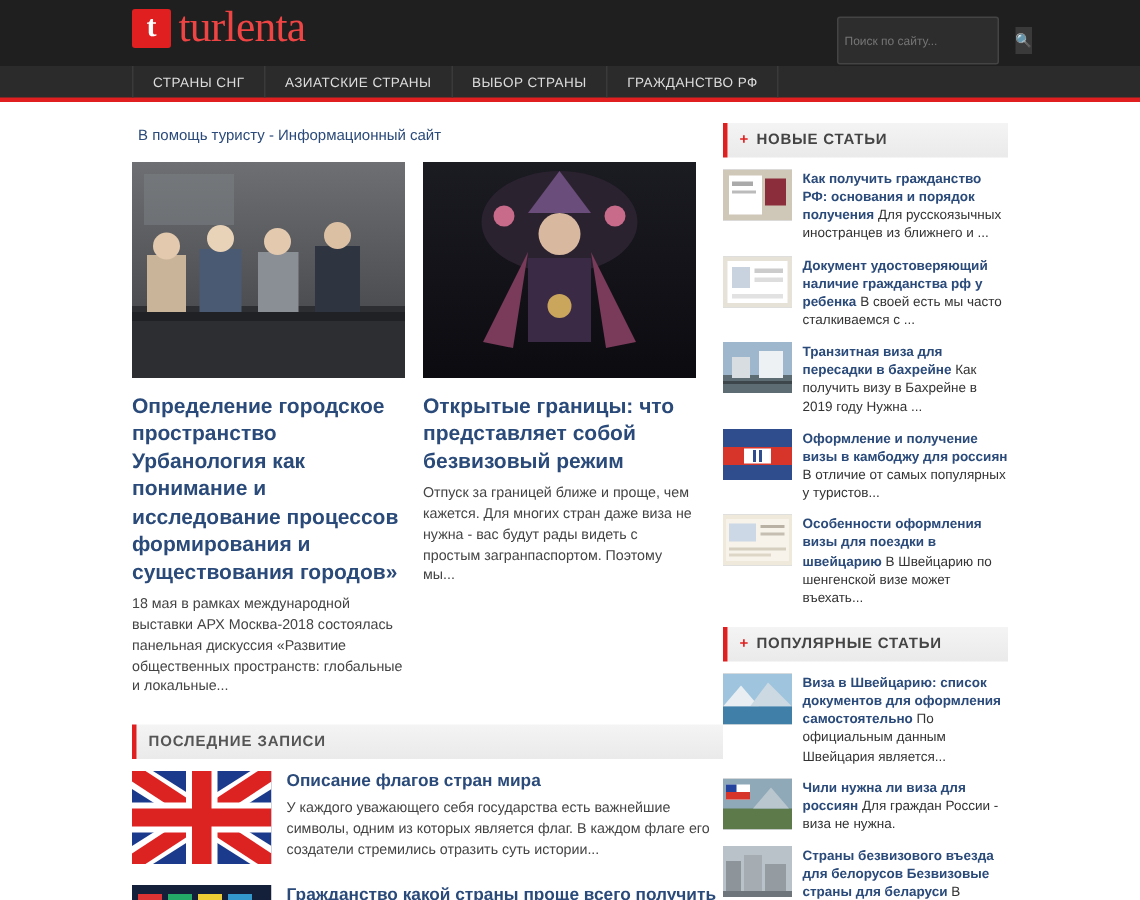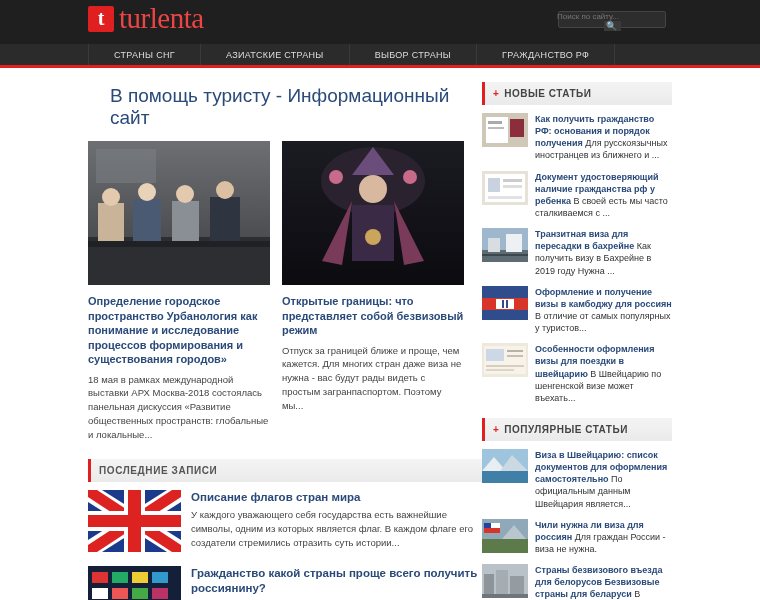--- a/index.html
+++ b/index.html
@@ -36,25 +36,25 @@
   }
   .logo-text {
     color: #ef4444;
     font-family: "Liberation Serif", serif;
     font-size: 29px;
     letter-spacing: -0.5px;
   }
   .search-box {
     position: absolute;
     right: 94px; top: 11px;
-    width: 108px; height: 17px;
+    width: 108px; height: 32px;
     background: #2d2d2d;
     border: 1px solid #444;
     border-radius: 2px;
-    display: flex; align-items: center; flex-direction: column;
+    display: flex; align-items: center;
   }
   .search-box input {
     flex: 1;
     background: transparent;
     border: none; outline: none;
     color: #999;
     font-size: 8px;
     padding: 0 4px;
     font-family: "Liberation Sans", sans-serif;
   }
@@ -74,53 +74,53 @@
     border-bottom: 3px solid #e02020;
     display: flex;
     align-items: stretch;
     padding-left: 88px;
   }
   .nav-item {
     color: #ddd;
     font-size: 9px;
     letter-spacing: 0.3px;
     display: flex; align-items: center;
-    padding: 0 25px;
+    padding: 0 13px;
     cursor: pointer;
     border-right: 1px solid #3a3a3a;
   }
   .nav-item:first-child { border-left: 1px solid #3a3a3a; }
 
   
   .content {
     display: flex;
     padding: 0 88px;
     background: #fff;
   }
   .main-col { width: 394px; padding-top: 14px; }
   .side-col { width: 190px; padding-top: 14px; margin-left: 0; }
 
   .page-title {
-    font-size: 19px;
+    font-size: 10px;
     color: #2a4a7a;
     font-weight: normal;
-    margin: 3px 0 12px 22px;
+    margin: 3px 0 12px 4px;
   }
 
   
   .feature-row { display: flex; gap: 12px; }
   .feature { width: 182px; }
   .feature-img {
     width: 182px; height: 144px;
     background: #888;
     position: relative;
     overflow: hidden;
   }
   .feature h3 {
-    font-size: 11px;
+    font-size: 14px;
     color: #2a4a7a;
     line-height: 1.32;
     margin: 9px 0 6px;
     font-weight: bold;
   }
   .feature p {
     font-size: 9.5px;
     color: #444;
     line-height: 1.45;
   }

